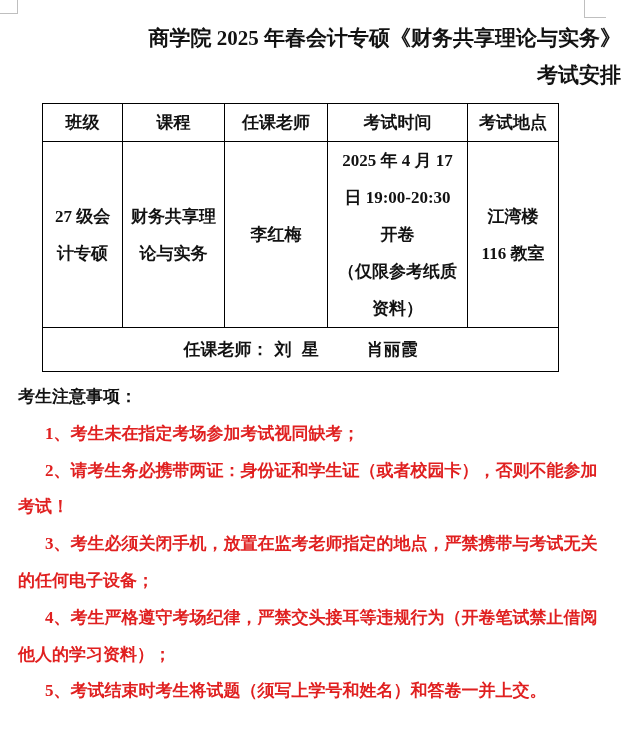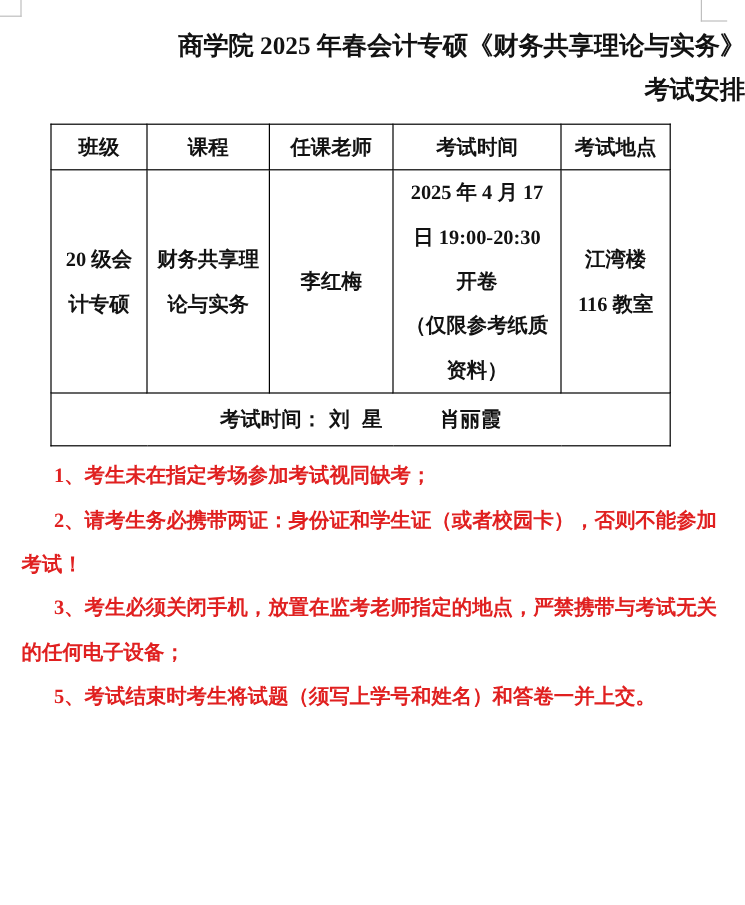--- a/index.html
+++ b/index.html
@@ -90,21 +90,21 @@
         <th>班级</th>
         <th>课程</th>
         <th>任课老师</th>
         <th>考试时间</th>
         <th>考试地点</th>
       </tr>
     </thead>
     <tbody>
       <tr class="data-row">
         <td>
-          <div class="cell-line">20 级会</div>
+          <div class="cell-line">27 级会</div>
           <div class="cell-line">计专硕</div>
         </td>
         <td>
           <div class="cell-line">财务共享理</div>
           <div class="cell-line">论与实务</div>
         </td>
         <td>
           <div class="cell-line">李红梅</div>
         </td>
         <td>
@@ -114,26 +114,28 @@
           <div class="cell-line">（仅限参考纸质</div>
           <div class="cell-line">资料）</div>
         </td>
         <td>
           <div class="cell-line">江湾楼</div>
           <div class="cell-line">116 教室</div>
         </td>
       </tr>
       <tr>
         <td class="proctor-cell" colspan="5">
-          <span>考试时间：</span><span class="proctor-name-1">刘 星</span><span class="proctor-name-2">肖丽霞</span>
+          <span>任课老师：</span><span class="proctor-name-1">刘 星</span><span class="proctor-name-2">肖丽霞</span>
         </td>
       </tr>
     </tbody>
   </table>
 
   <div class="notes">
+    <p class="notes-heading">考生注意事项：</p>
     <p class="note-item">1、考生未在指定考场参加考试视同缺考；</p>
     <p class="note-item">2、请考生务必携带两证：身份证和学生证（或者校园卡），否则不能参加考试！</p>
     <p class="note-item">3、考生必须关闭手机，放置在监考老师指定的地点，严禁携带与考试无关的任何电子设备；</p>
+    <p class="note-item">4、考生严格遵守考场纪律，严禁交头接耳等违规行为（开卷笔试禁止借阅他人的学习资料）；</p>
     <p class="note-item">5、考试结束时考生将试题（须写上学号和姓名）和答卷一并上交。</p>
   </div>
 
 </div>
 
 </body></html>

